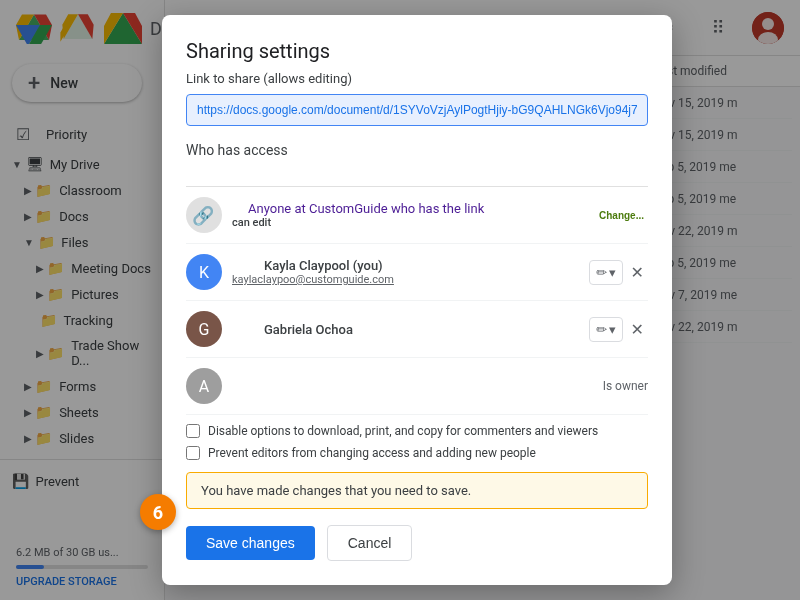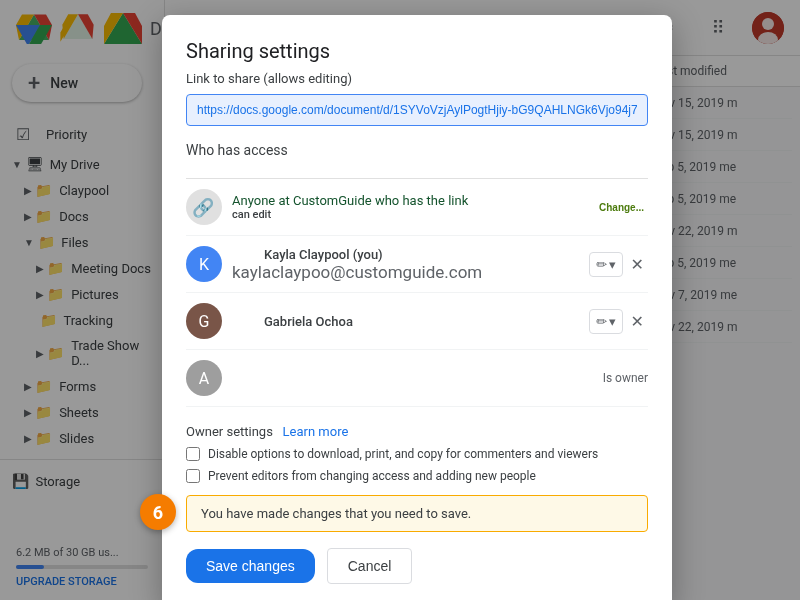--- a/index.html
+++ b/index.html
@@ -189,21 +189,21 @@
       font-size: 12px;
       color: #1a73e8;
       background: #e8f0fe;
       margin-bottom: 16px;
       outline: none;
     }
     .who-access-label {
       font-size: 14px;
       color: #3c4043;
       font-weight: 400;
-      margin-bottom: 20px;
+      margin-bottom: 28px;
     }
     .access-list {
       border-top: 1px solid #e0e0e0;
       max-height: 230px;
       overflow-y: auto;
     }
     .access-row {
       display: flex;
       align-items: center;
       padding: 10px 0;
@@ -215,21 +215,21 @@
       border-radius: 50%;
       background: #9e9e9e;
       display: flex; align-items: center; justify-content: center;
       color: #fff;
       font-size: 16px;
       flex-shrink: 0;
     }
     .access-avatar.blue { background: #4285f4; }
     .access-info { flex: 1; }
     .access-name { font-size: 13px; color: #3c4043; font-weight: 500; margin-left: 32px; }
-    .access-email { font-size: 17px; color: #5f6368; }
+    .access-email { font-size: 11px; color: #5f6368; text-decoration: underline; }
     .access-actions {
       display: flex;
       align-items: center;
       gap: 4px;
     }
     .edit-btn {
       display: flex; align-items: center;
       padding: 4px 6px;
       border: 1px solid #dadce0;
       border-radius: 4px;
@@ -267,21 +267,21 @@
       width: 36px; height: 36px;
       border-radius: 50%;
       background: #e0e0e0;
       display: flex; align-items: center; justify-content: center;
       font-size: 18px;
       color: #5f6368;
       flex-shrink: 0;
       margin-right: 10px;
     }
     .anyone-info { flex: 1; }
-    .anyone-name { font-size: 13px; color: #14532d; }
+    .anyone-name { font-size: 13px; color: #4c1d95; margin-left: 16px; }
     .anyone-perm { font-size: 11px; color: #3c4043; font-weight: 500; }
     .owner-settings {
       margin-top: 16px;
       font-size: 13px;
       color: #3c4043;
     }
     .learn-more { color: #1a73e8; cursor: pointer; text-decoration: none; }
     .checkbox-row {
       display: flex;
       align-items: center;
@@ -303,21 +303,21 @@
     .modal-footer {
       display: flex;
       gap: 12px;
       margin-top: 16px;
       align-items: center;
     }
     .save-btn {
       background: #1a73e8;
       color: #fff;
       border: none;
-      border-radius: 12px;
+      border-radius: 4px;
       padding: 9px 20px;
       font-size: 14px;
       cursor: pointer;
       font-weight: 500;
     }
     .cancel-btn {
       background: #fff;
       color: #3c4043;
       border: 1px solid #dadce0;
       border-radius: 4px;
@@ -396,21 +396,21 @@
 
   <div class="sidebar-tree-item">
     <span class="tree-arrow">▼</span>
     <span class="tree-icon">🖥</span>
     <span class="tree-label">My Drive</span>
   </div>
 
   <div class="sidebar-tree-item indent1">
     <span class="tree-arrow">▶</span>
     <span class="tree-icon">📁</span>
-    <span class="tree-label">Claypool</span>
+    <span class="tree-label">Classroom</span>
   </div>
 
   <div class="sidebar-tree-item indent1">
     <span class="tree-arrow">▶</span>
     <span class="tree-icon">📁</span>
     <span class="tree-label">Docs</span>
   </div>
 
   <div class="sidebar-tree-item indent1">
     <span class="tree-arrow">▼</span>
@@ -457,21 +457,21 @@
   <div class="sidebar-tree-item indent1">
     <span class="tree-arrow">▶</span>
     <span class="tree-icon">📁</span>
     <span class="tree-label">Slides</span>
   </div>
 
   <div class="sidebar-divider"></div>
 
   <div class="sidebar-tree-item">
     <span class="tree-icon">💾</span>
-    <span class="tree-label">Storage</span>
+    <span class="tree-label">Prevent</span>
   </div>
 
   <div class="storage-section">
     <span>6.2 MB of 30 GB us...</span>
     <div class="storage-bar-bg">
       <div class="storage-bar-fill"></div>
     </div>
     <a class="upgrade-link">UPGRADE STORAGE</a>
   </div>
 </div>
@@ -599,25 +599,20 @@
       </div>
     </div>
 
     <div class="access-row">
       
       
       
     </div>
   </div>
 
-  <div class="owner-settings">
-    <span>Owner settings</span>
-    &nbsp;
-    <a class="learn-more">Learn more</a>
-  </div>
 
   <label class="checkbox-row">
     <input type="checkbox" style="">
     <span>Disable options to download, print, and copy for commenters and viewers</span>
   </label>
 
   <label class="checkbox-row">
     <input type="checkbox" style="">
     <span>Prevent editors from changing access and adding new people</span>
   </label>

